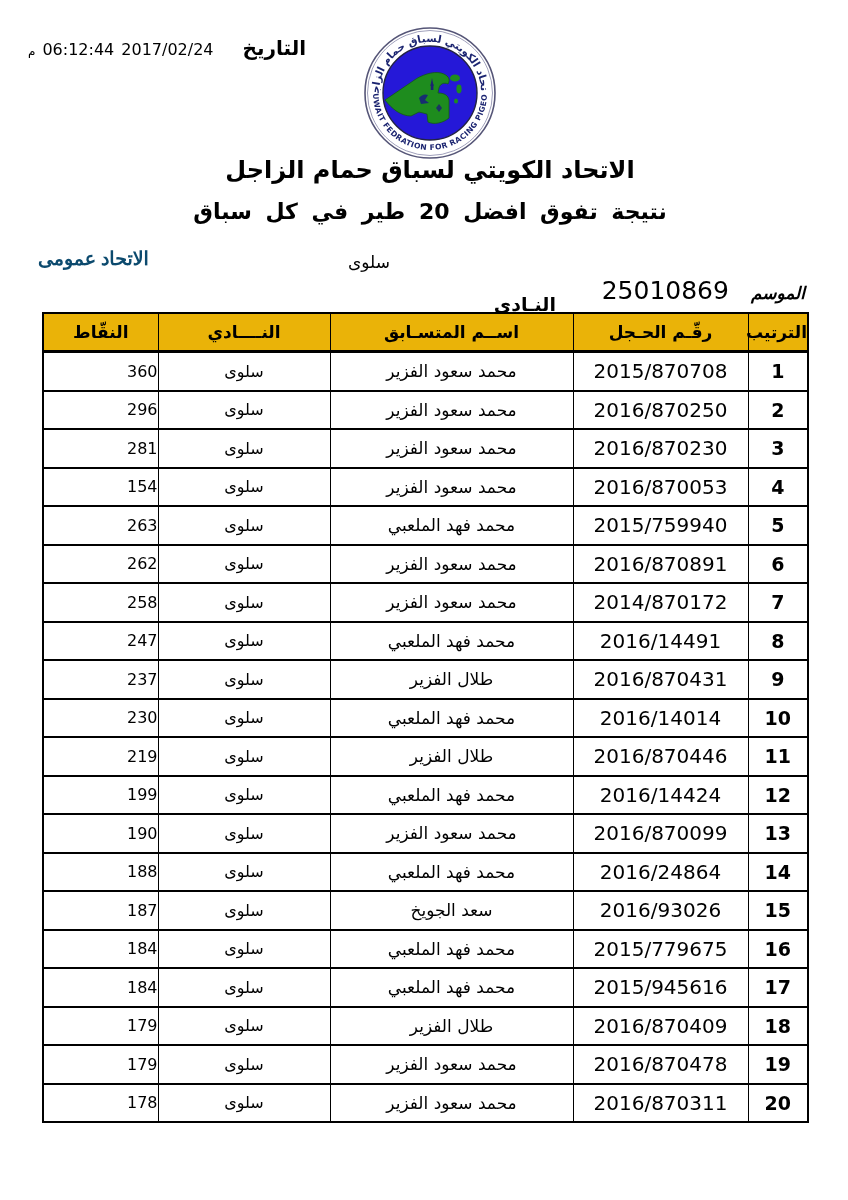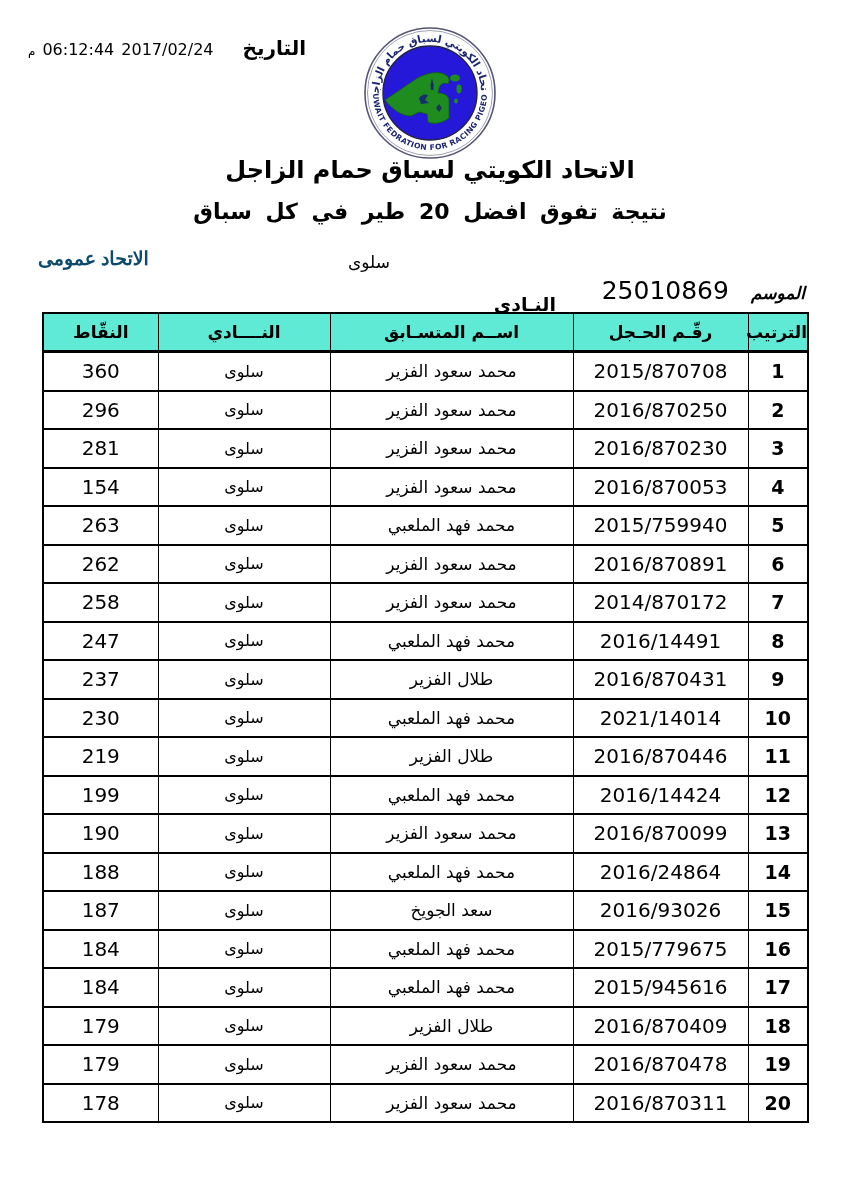--- a/index.html
+++ b/index.html
@@ -40,34 +40,34 @@
   .pagenum .value{font-size:15px;font-weight:bold;}
   .season{position:absolute;top:276px;right:43px;display:flex;direction:rtl;align-items:baseline;gap:22px;}
   .season .label{font-size:17px;font-weight:bold;font-style:italic;}
   .season .value{font-size:25px;}
 
   
   .results{position:absolute;top:312px;left:42px;}
   table{border-collapse:collapse;direction:rtl;table-layout:fixed;width:765px;}
   table{border:2px solid #000;}
   th{
-    background:#5eead4;border:1px solid #000;border-top:2px solid #000;border-bottom:3px solid #000;
+    background:#eab308;border:1px solid #000;border-top:2px solid #000;border-bottom:3px solid #000;
     height:36px;font-size:17px;font-weight:bold;text-align:center;vertical-align:middle;padding:0;
   }
   td{
     border:1px solid #000;border-top:2px solid #000;border-bottom:2px solid #000;
     height:36.5px;text-align:center;vertical-align:middle;padding:0;background:#fff;
   }
   col.c-rank{width:60px;} col.c-ring{width:175px;} col.c-name{width:243px;}
   col.c-club{width:172px;} col.c-points{width:115px;}
   td.c-rank{font-size:19px;font-weight:bold;}
   td.c-ring{font-size:20px;direction:ltr;font-family:"DejaVu Sans",sans-serif;}
   td.c-name{font-size:17px;}
   td.c-club{font-size:16px;}
-  td.c-points{font-size:20px;direction:ltr;}
+  td.c-points{font-size:16px;direction:ltr;text-align:right;}
 </style>
 </head>
 <body>
 
 <div id="page">
 
   <div class="date-line">
     <span class="meridiem">م</span>
     <span class="time">06:12:44</span>
     <span class="date">2017/02/24</span>
@@ -197,21 +197,21 @@
   </tr>
           <tr>
     <td class="c-rank">9</td>
     <td class="c-ring">2016/870431</td>
     <td class="c-name">طلال الفزير</td>
     <td class="c-club">سلوى</td>
     <td class="c-points">237</td>
   </tr>
           <tr>
     <td class="c-rank">10</td>
-    <td class="c-ring">2021/14014</td>
+    <td class="c-ring">2016/14014</td>
     <td class="c-name">محمد فهد الملعبي</td>
     <td class="c-club">سلوى</td>
     <td class="c-points">230</td>
   </tr>
           <tr>
     <td class="c-rank">11</td>
     <td class="c-ring">2016/870446</td>
     <td class="c-name">طلال الفزير</td>
     <td class="c-club">سلوى</td>
     <td class="c-points">219</td>

